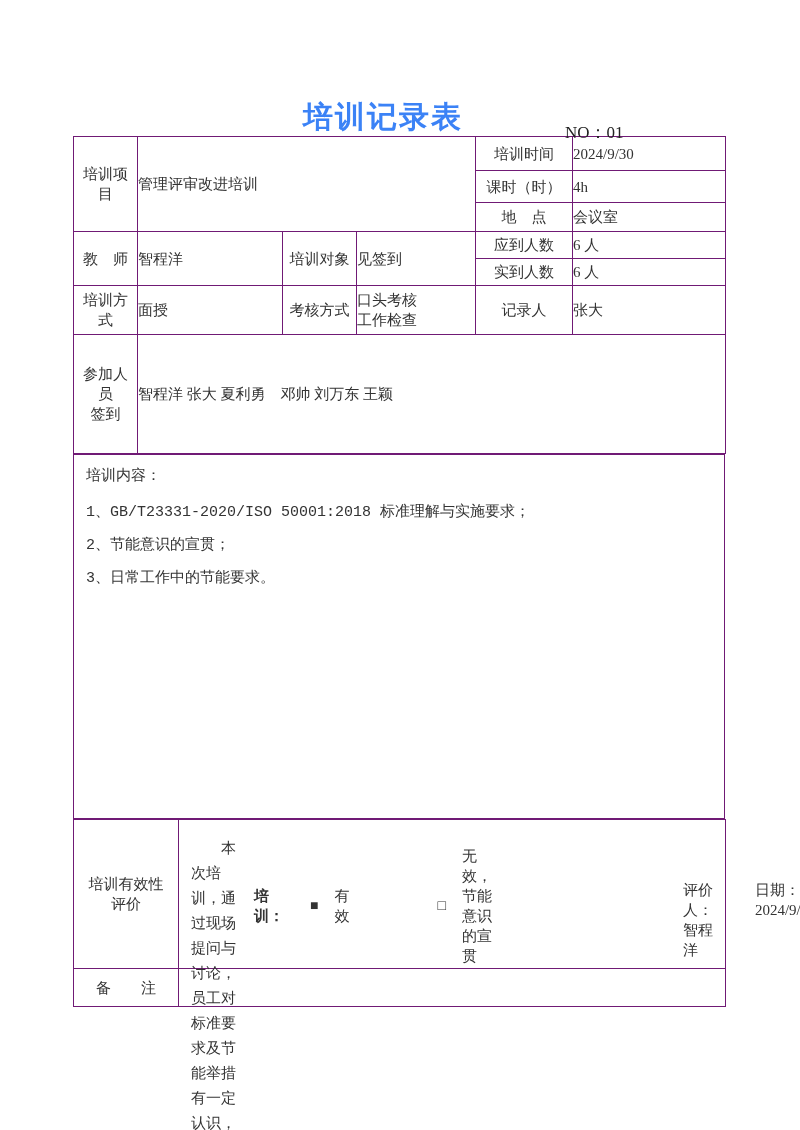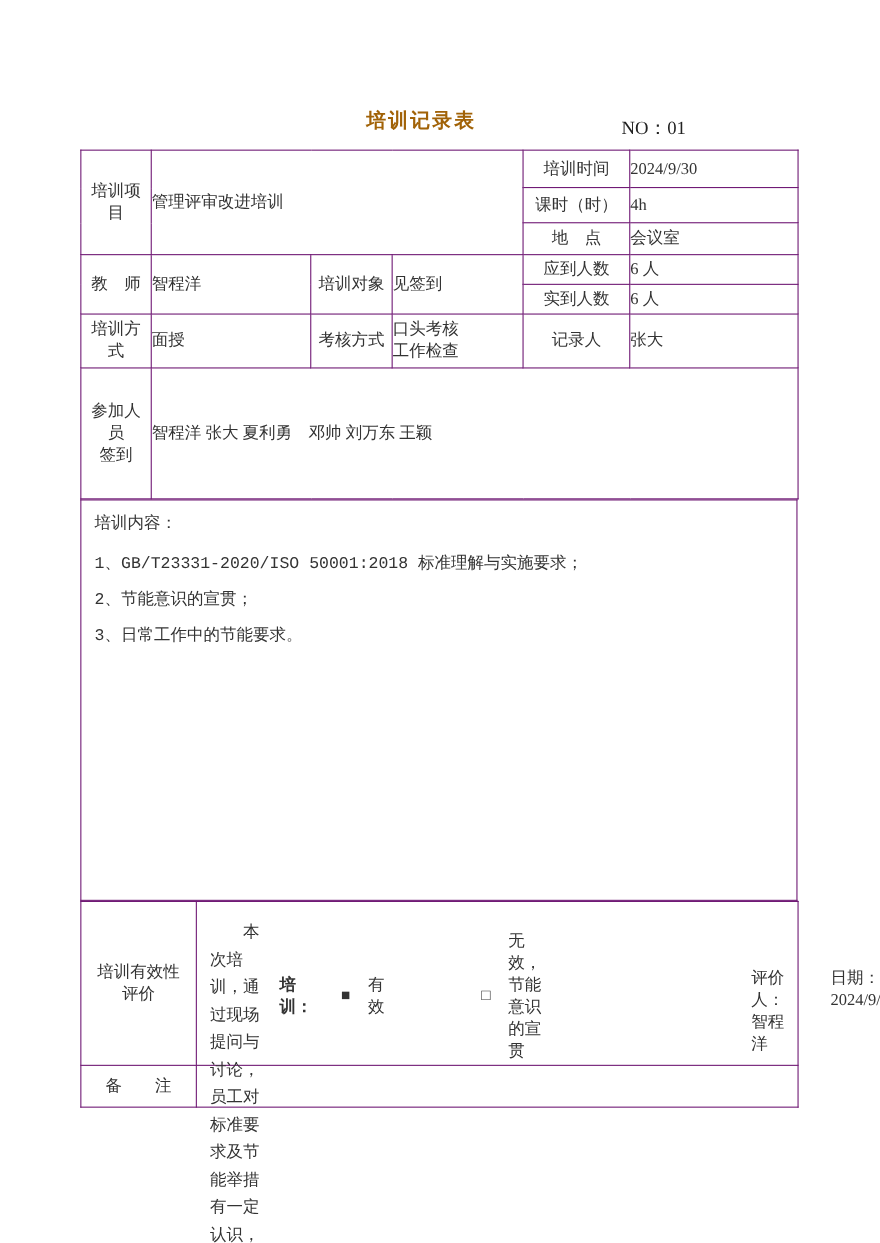--- a/index.html
+++ b/index.html
@@ -6,23 +6,23 @@
   body{
     width:800px;height:1130px;background:#ffffff;
     font-family:"Liberation Serif","DejaVu Serif",serif;
     color:#333333;
   }
   .doc{position:absolute;left:73px;top:0;width:652px;}
   .title-row{position:relative;margin-top:97px;height:39px;}
   .doc-title{
     margin:0;text-align:center;position:relative;left:-16px;
     font-family:"Liberation Sans","DejaVu Sans",sans-serif;
-    font-size:18px;font-weight:bold;letter-spacing:2px;color:#a16207;
+    font-size:30px;font-weight:bold;letter-spacing:2px;color:#3b82f6;
   }
-  .doc-no{position:absolute;left:492px;top:8px;font-size:17px;color:#222;}
+  .doc-no{position:absolute;left:492px;top:24px;font-size:17px;color:#222;}
   table.t{border-collapse:collapse;table-layout:fixed;width:652px;}
   table.t td{
     border:1px solid #701a75;font-size:15px;color:#333333;
     padding:0;vertical-align:middle;line-height:20px;
   }
   .lbl{text-align:center;}
   .val{text-align:left;padding:0 8px;}
   .lines span{display:block;line-height:20px;}
   
   .r-time td{height:33px;}

